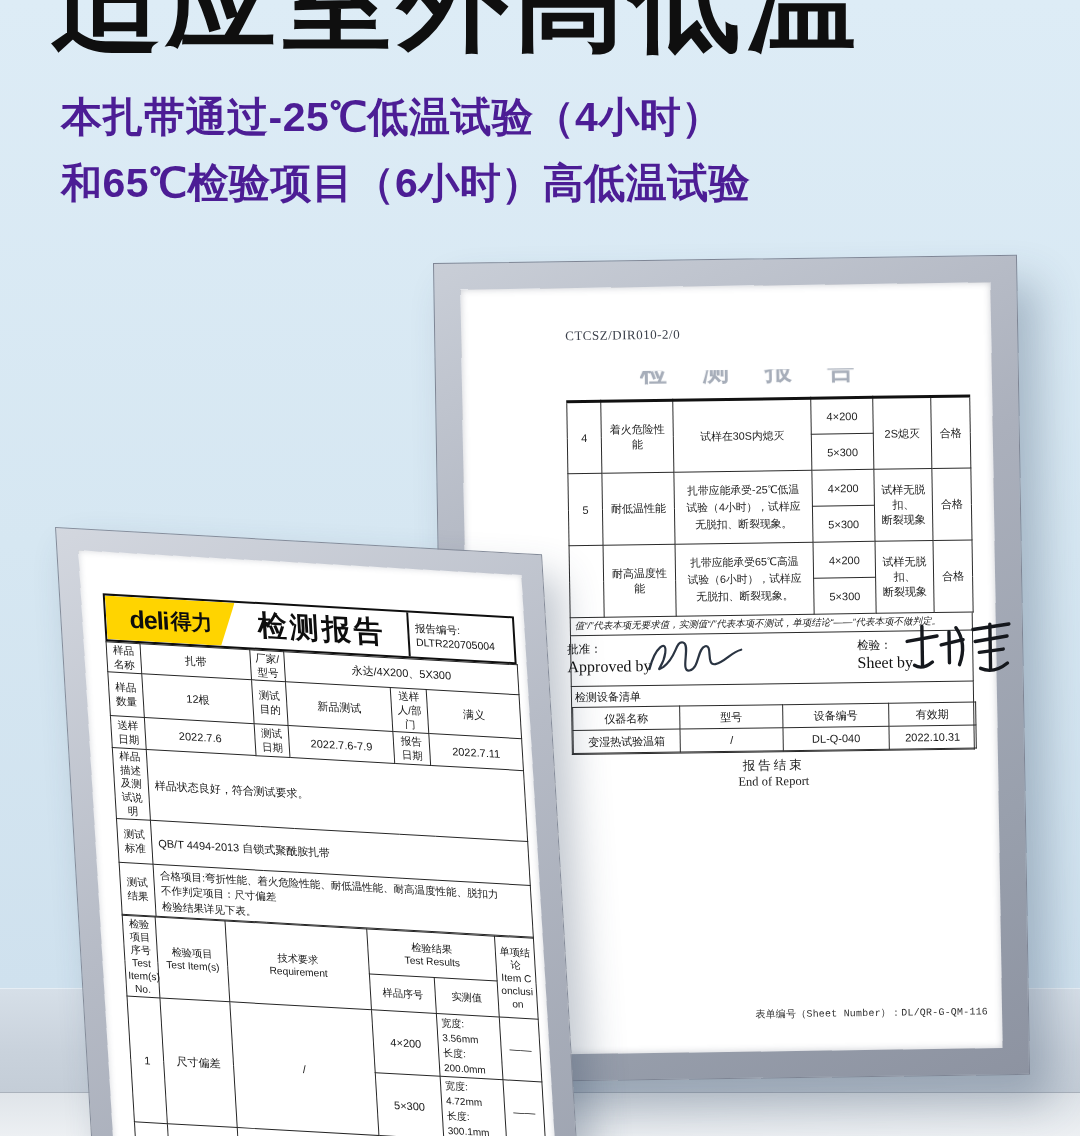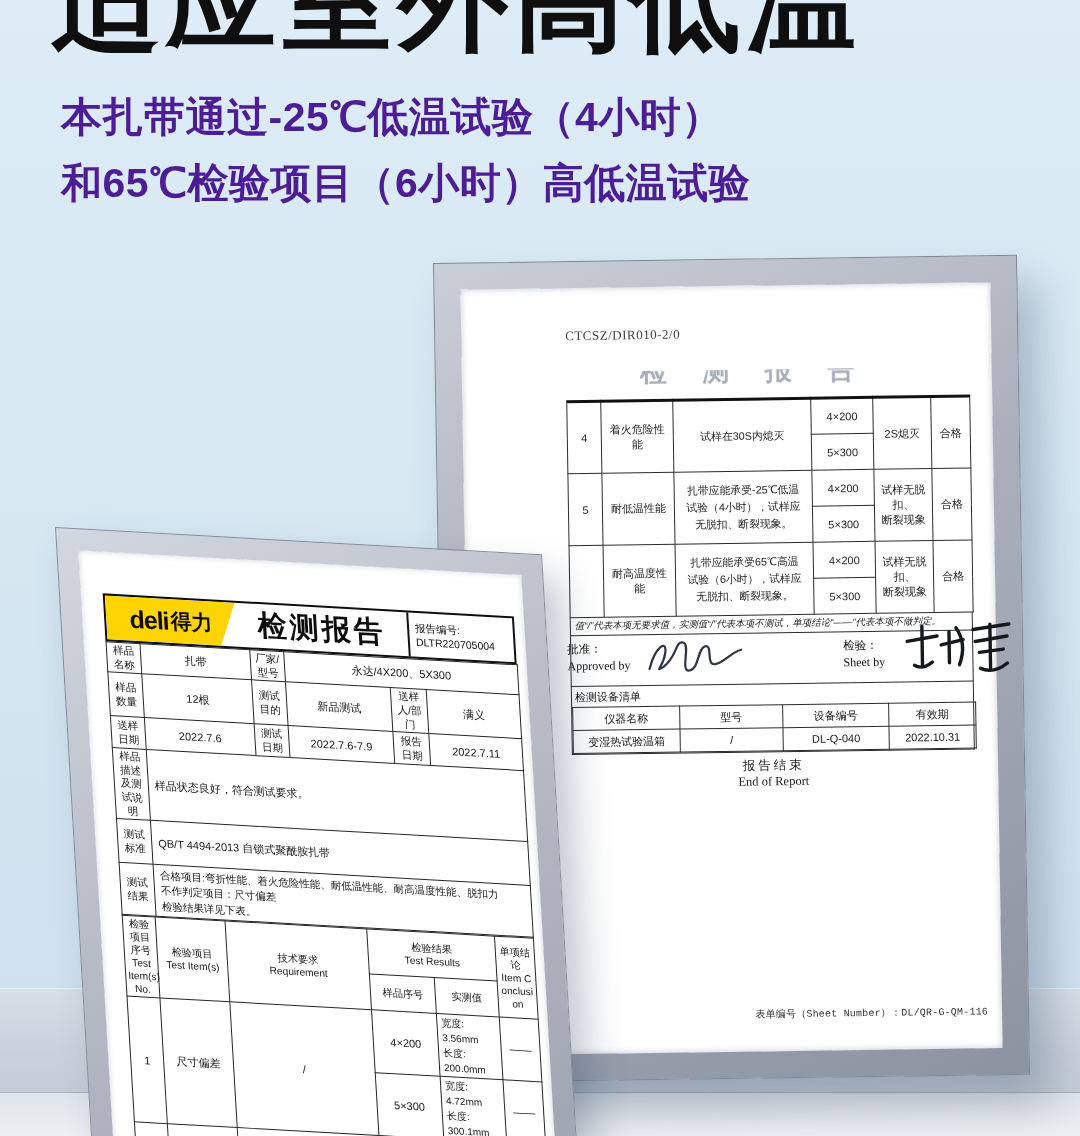--- a/index.html
+++ b/index.html
@@ -36,21 +36,21 @@
   table{border-collapse:collapse;table-layout:fixed;}
   .bt{width:403px;font-size:11px;color:#1c1c1c;border-top:3px solid #111;}
   .bt td{border:1.5px solid #2b2b2b;text-align:center;vertical-align:middle;padding:1px 3px;}
   .bt .req-cell{padding:2px 9px;line-height:1.55;font-size:10.8px;text-align:center;}
   .br36{height:36px;}
   .pre{white-space:pre-line;}
   .note-row{border:1.5px solid #2b2b2b;border-top:none;font-style:italic;font-size:9.5px;
             color:#222;padding:2px 2px 2px 4px;white-space:nowrap;overflow:hidden;text-align:left;}
   .sig-row{position:relative;border:1.5px solid #2b2b2b;border-top:none;height:50px;}
   .sig-block{position:absolute;top:5px;font-size:11.5px;line-height:17px;color:#111;text-align:left;}
-  .sig-en{font-family:"Liberation Serif",serif;font-size:12px;}
+  .sig-en{font-family:"Liberation Serif",serif;font-size:16px;}
   .sig-svg{position:absolute;}
   .equip-wrap{border:1.5px solid #2b2b2b;border-top:none;}
   .equip-title{font-size:11px;padding:3px 2px 2px 3px;text-align:left;}
   .et{width:100%;font-size:11px;}
   .et td{border:1px solid #2b2b2b;text-align:center;height:20px;}
   .et .eh td{font-weight:400;}
   .end-block{margin-top:5px;text-align:center;font-family:"Liberation Serif",serif;
              font-size:12.5px;line-height:16px;color:#222;}
   .end-cn{letter-spacing:3px;}
   .sheet-no{position:absolute;left:104px;top:722px;width:412px;text-align:right;
@@ -158,21 +158,21 @@
         <div class="note-row">值“/”代表本项无要求值，实测值“/”代表本项不测试，单项结论“——”代表本项不做判定。</div>
 
         <div class="sig-row">
           <div class="sig-block" style="left:-4px">
             <div>批准：</div>
             <div class="sig-en">Approved by</div>
           </div>
           <svg class="sig-svg" style="left:70px;top:-8px" width="112" height="60" viewBox="0 0 112 60">
             <path d="M8 42 C14 20 26 12 24 26 C22 40 12 46 22 40 C36 30 34 14 42 16 C50 18 38 46 48 44 C58 42 56 22 64 20 C72 18 64 40 74 38 C84 36 90 26 100 24" stroke="#2a3442" stroke-width="2.2" fill="none" stroke-linecap="round"></path>
           </svg>
-          <div class="sig-block" style="left:272px">
+          <div class="sig-block" style="left:286px">
             <div>检验：</div>
             <div class="sig-en">Sheet by</div>
           </div>
           <svg class="sig-svg" style="left:330px;top:-14px" width="126" height="62" viewBox="0 0 126 62">
             <g stroke="#15181d" stroke-width="3.4" fill="none" stroke-linecap="round">
               <path d="M6 24 L36 19"></path>
                 <path d="M21 9 L21 48"></path>
                 <path d="M13 48 Q21 53 31 45"></path>
               <path d="M48 15 L48 46"></path>
                 <path d="M40 28 L62 23"></path>

